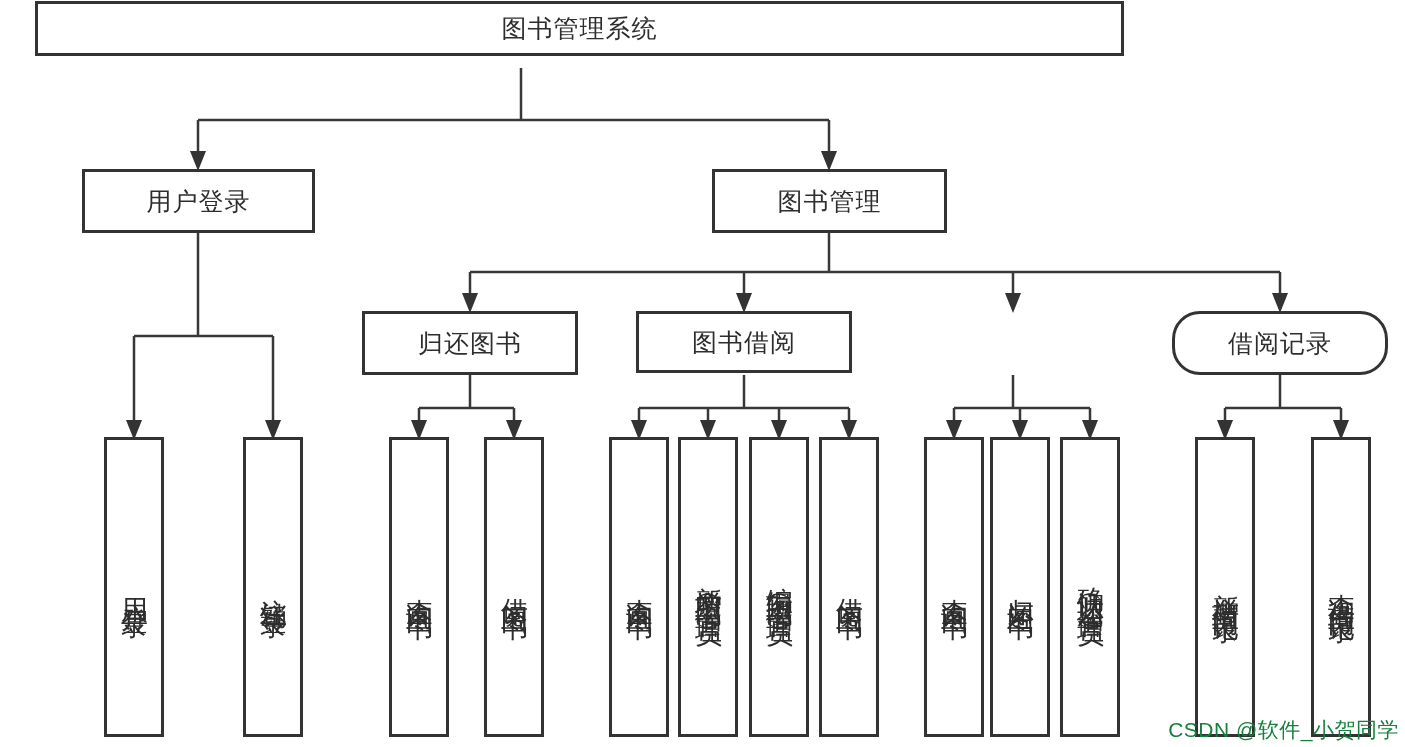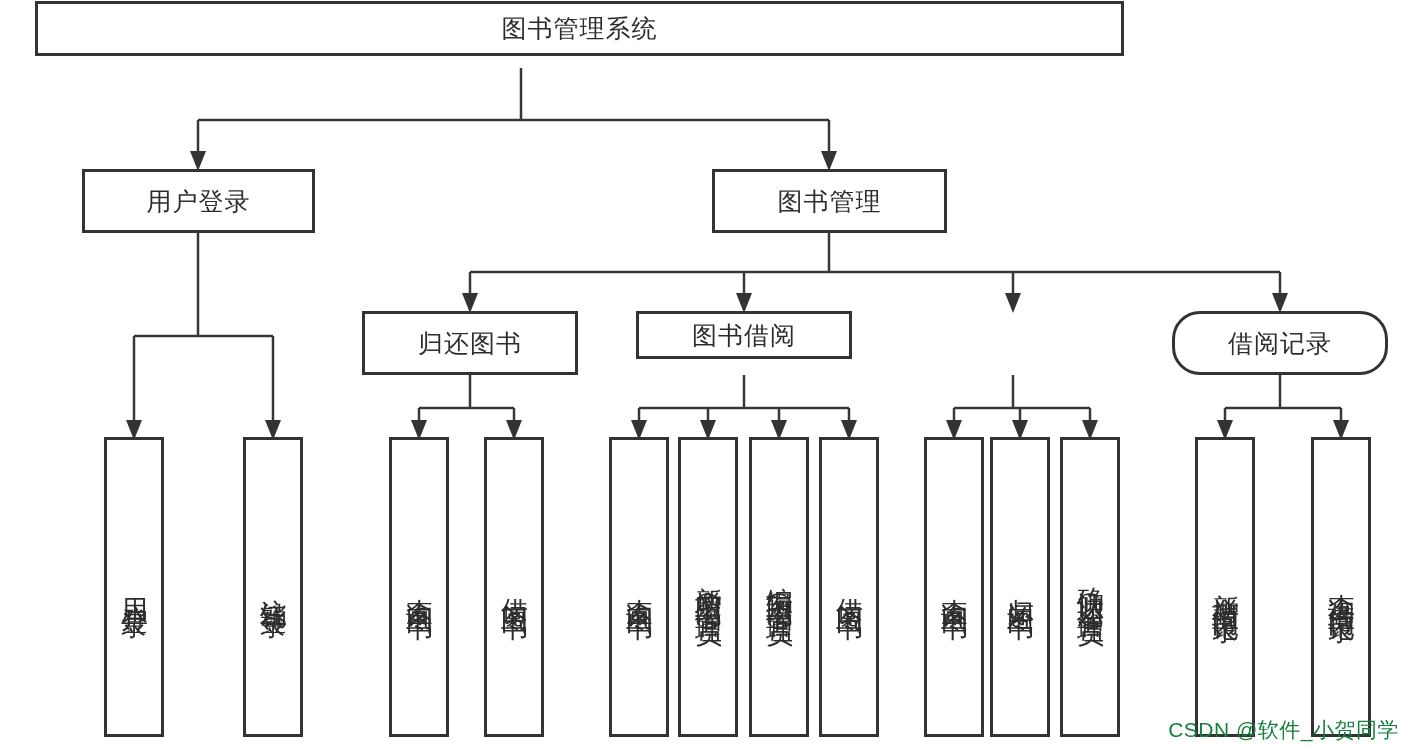--- a/index.html
+++ b/index.html
@@ -71,21 +71,21 @@
     <polygon points="1217,420 1233,420 1225,440"></polygon>
     <polygon points="1333,420 1349,420 1341,440"></polygon>
   </svg>
 
   <div class="hbox" style="left:20px; top:1px; width:1089px; height:55px;margin-left:15px;">图书管理系统</div>
 
   <div class="hbox" style="left:82px; top:169px; width:233px; height:64px;">用户登录</div>
   <div class="hbox" style="left:712px; top:169px; width:235px; height:64px;text-align:right;">图书管理</div>
 
   <div class="hbox" style="left:362px; top:311px; width:216px; height:64px;">归还图书</div>
-  <div class="hbox" style="left:636px; top:311px; width:216px; height:48px;">图书借阅</div>
+  <div class="hbox" style="left:636px; top:311px; width:216px; height:62px;">图书借阅</div>
   <div class="hbox" style="left:1172px; top:311px; width:216px; height:64px;border-radius:28px;">借阅记录</div>
 
   <div class="vbox" style="left:104px;">
     <span>用户登录</span>
   </div>
   <div class="vbox" style="left:243px;">
     <span>注销登录</span>
   </div>
 
   <div class="vbox" style="left:389px;">

